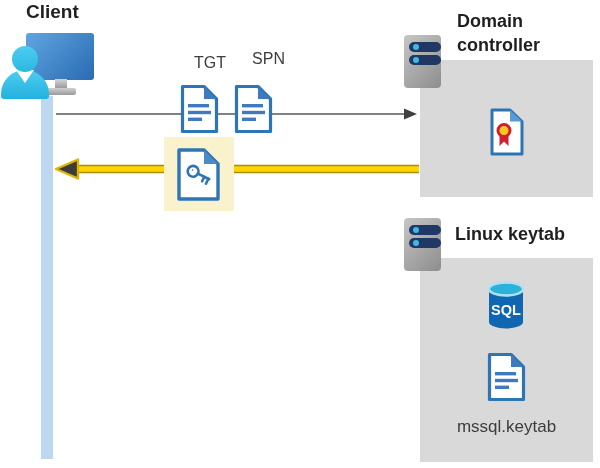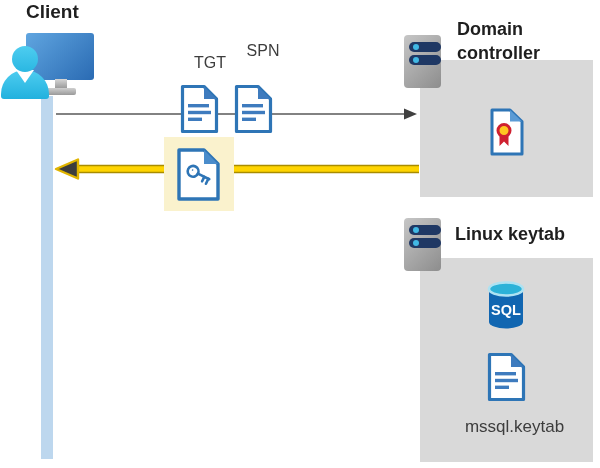--- a/index.html
+++ b/index.html
@@ -13,27 +13,27 @@
 
   
   .arrows{position:absolute;left:0;top:0;z-index:2;}
 
   
   .highlight{position:absolute;left:164px;top:137px;width:70px;height:74px;background:#faf2cd;z-index:3;}
 
   
   .title{position:absolute;font-weight:bold;color:#1f1f1f;z-index:4;}
   .client-label{left:26px;top:1px;font-size:19px;}
-  .dc-label{left:457px;top:17px;width:112px;font-size:18px;line-height:24px;}
+  .dc-label{left:457px;top:9px;width:112px;font-size:18px;line-height:24px;}
   .linux-label{left:455px;top:224px;width:135px;font-size:18px;}
   .tag{position:absolute;font-size:16px;color:#3d3d3d;text-align:center;width:44px;z-index:4;margin-left:12px;}
   .tgt-label{left:176px;top:54px;}
-  .spn-label{left:229px;top:42px;}
+  .spn-label{left:229px;top:50px;text-align:right;}
   .keytab-label{position:absolute;left:420px;top:417px;width:173px;text-align:center;
-                font-size:17px;color:#3d3d3d;z-index:4;padding-left:8px;}
+                font-size:17px;color:#3d3d3d;z-index:4;}
 
   
   .monitor{position:absolute;left:26px;top:33px;width:68px;height:47px;border-radius:3px;
            background:linear-gradient(135deg,#60a5e0 0%,#2a6bb3 100%);z-index:4;}
   .stand-neck{position:absolute;left:55px;top:79px;width:12px;height:11px;
               background:linear-gradient(180deg,#d6d6d6,#8f8f8f);z-index:4;}
   .stand-base{position:absolute;left:46px;top:88px;width:30px;height:7px;border-radius:2px;
               background:linear-gradient(180deg,#cfcfcf,#9a9a9a);z-index:4;}
   .person-body{position:absolute;left:1px;top:70px;width:48px;height:29px;
                border-radius:24px 24px 3px 3px;

